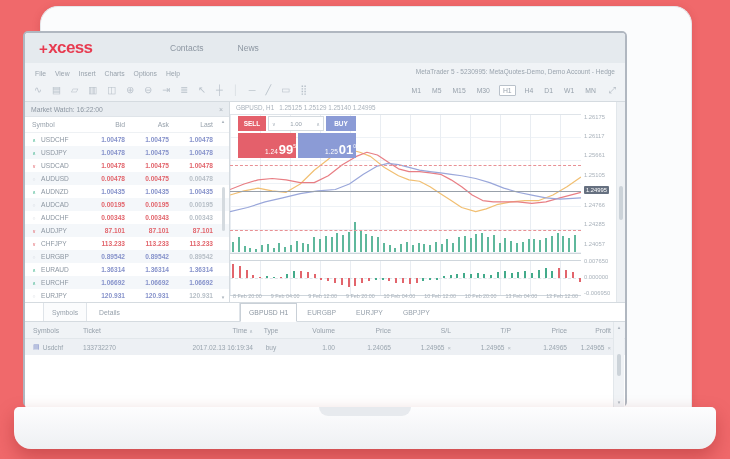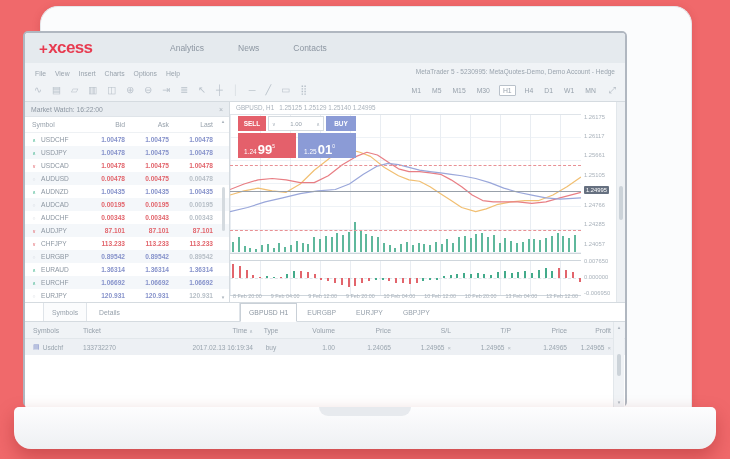--- a/index.html
+++ b/index.html
@@ -71,21 +71,21 @@
   .cscroll{position:absolute;right:0;top:0;bottom:0;width:8px;background:#eef1f4;border-left:1px solid #e2e7eb;}
   .cthumb{position:absolute;left:2px;top:42%;width:4px;height:34px;background:#ccd3d9;border-radius:2px;}
   
   .sb{position:absolute;left:8px;top:14px;width:118px;z-index:5;}
   .sb-row1{display:flex;height:15px;gap:2px;}
   .sell-btn{width:28px;background:#e4606b;color:#fff;font-size:6.5px;font-weight:bold;display:flex;align-items:center;justify-content:center;}
   .buy-btn{width:30px;background:#8b9bd6;color:#fff;font-size:6.5px;font-weight:bold;display:flex;align-items:center;justify-content:center;}
   .lot{flex:1;background:#fff;border:1px solid #d5dbe0;display:flex;align-items:center;justify-content:space-between;padding:0 3px;color:#98a2ac;font-size:6px;}
   .lot .st{font-size:5px;color:#aab3bc;}
   .sb-row2{display:flex;gap:2px;margin-top:2px;}
-  .pb{flex:1;height:22px;color:#fff;display:flex;align-items:flex-end;justify-content:flex-start;padding-bottom:3px;padding-left:6px;}
+  .pb{flex:1;height:22px;color:#fff;display:flex;align-items:flex-end;justify-content:flex-end;padding-bottom:3px;padding-left:6px;}
   .pb-sell{background:#e4606b;}.pb-buy{background:#8b9bd6;}
   .pb .pi{font-size:6.5px;margin-right:1px;}
   .pb .pbg{font-size:13px;font-weight:bold;line-height:.8;}
   .pb sup{font-size:5px;line-height:1;position:relative;top:-6px;}
   
   .tabsrow{height:18px;display:flex;align-items:stretch;background:#fff;border-bottom:1px solid #d5dbe0;font-size:6.8px;color:#98a2ac;}
   .tr-pad{width:18px;}
   .tab{display:flex;align-items:center;padding:0 8px;}
   .tab-symbols{border-left:1px solid #dfe4e9;border-right:1px solid #dfe4e9;background:#fbfcfd;}
   .tab-details{width:132px;padding-left:12px;border-right:1px solid #dfe4e9;}
@@ -112,23 +112,22 @@
 <div class="stage">
   <div class="lid"></div>
   <div class="window">
 
     <div class="navbar">
       <div class="logo">
         <span class="lp">+</span>
           <span>xcess</span>
       </div>
       <div class="nav-items" id="nav-items">
-          <div class="nav-item">Analytics</div>
+          <div class="nav-item">Contacts</div>
           <div class="nav-item">News</div>
-          <div class="nav-item">Contacts</div>
         </div>
     </div>
 
     <div class="menubar">
       <div class="menu-items" id="menu-items"><span>File</span><span>View</span><span>Insert</span><span>Charts</span><span>Options</span><span>Help</span></div>
       <div class="account">MetaTrader 5 - 5230995: MetaQuotes-Demo, Demo Account - Hedge</div>
     </div>
 
     <div class="toolbar">
       <div class="tool-icons" id="tool-icons">

